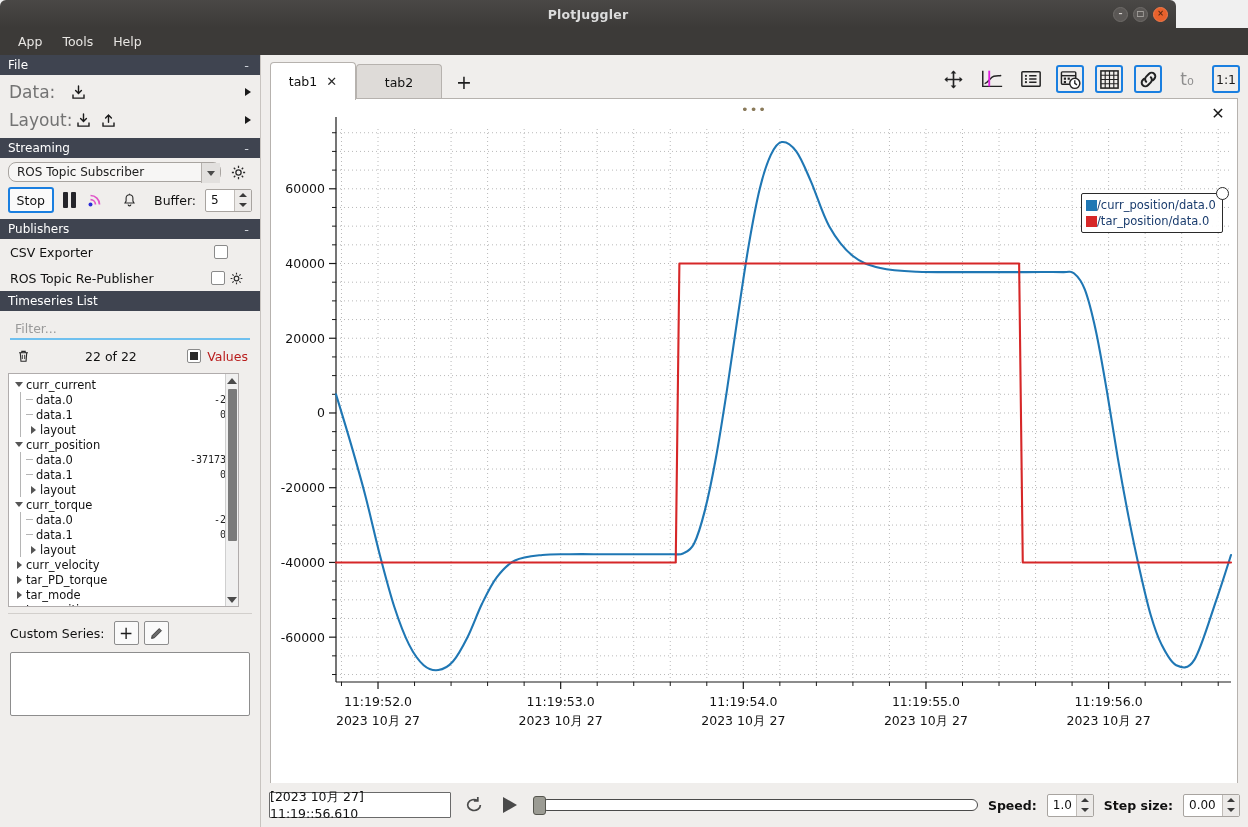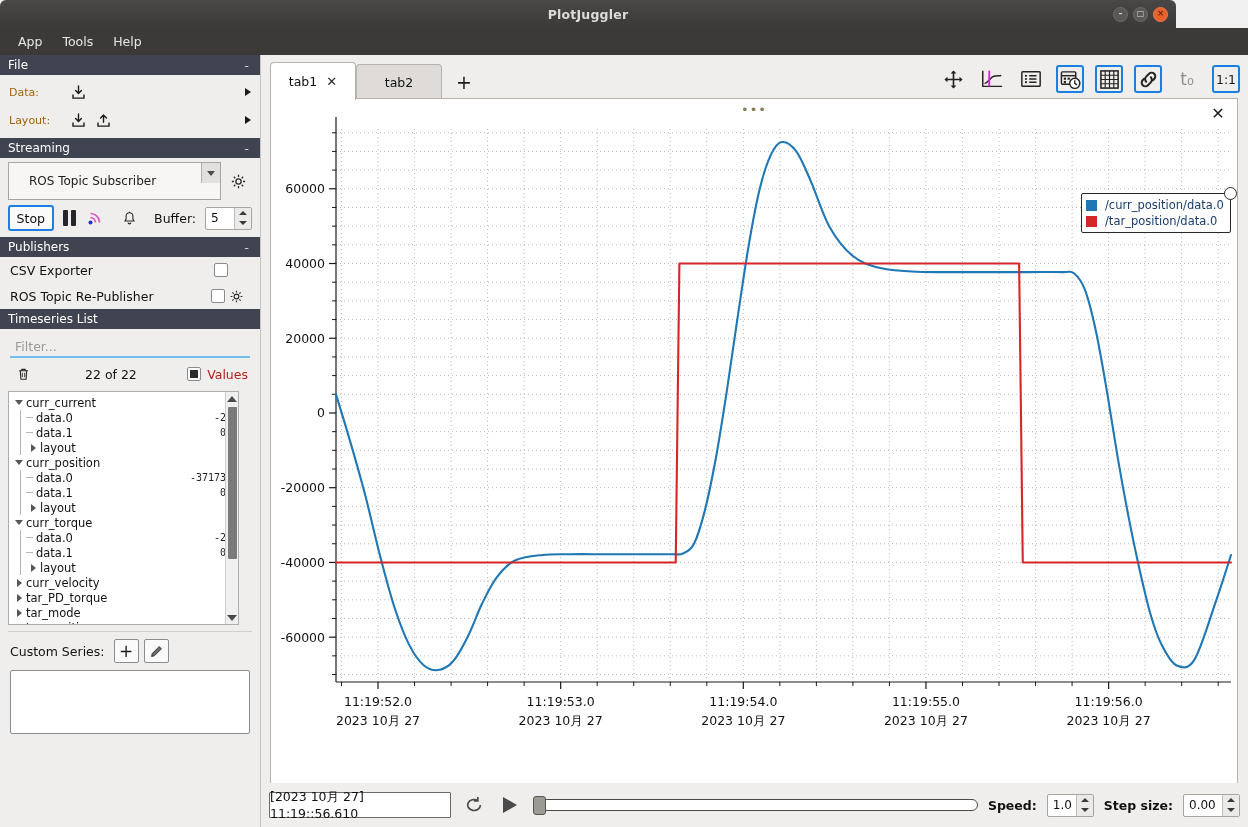--- a/index.html
+++ b/index.html
@@ -52,37 +52,37 @@
   }
   .section-header {
     height: 20px; background: #3f4450; color: #ffffff;
     font-size: 12px; display: flex; align-items: center;
     padding: 0 8px; justify-content: space-between;
   }
   .section-header .dash { font-size: 13px; color: #cdd1d8; padding-right: 3px; }
 
   .filebox { background: #f0eeec; padding: 3px 0 4px 0; }
   .file-row { display: flex; align-items: center; height: 28px; padding: 0 9px; }
-  .file-row .lbl { font-size: 11px; color: #a16207; min-width: 58px; }
+  .file-row .lbl { font-size: 17px; color: #737373; min-width: 58px; }
   .iconbtn {
     width: 22px; height: 20px; display: inline-flex;
     align-items: center; justify-content: center; margin-right: 3px;
   }
   .arrow-right {
     margin-left: auto; width: 0; height: 0;
     border-left: 6px solid #1a1a1a;
     border-top: 4.5px solid transparent; border-bottom: 4.5px solid transparent;
   }
 
   
   .combo-row { display: flex; align-items: center; padding: 4px 8px 2px 8px; gap: 6px; }
   .combo {
-    flex: 1; height: 38px; background: #f7f6f5; border: 1px solid #a8a4a0;
-    border-radius: 0; display: flex; align-items: center;
-    padding-left: 20px; font-size: 12px; color: #202020; position: relative;
+    flex: 1; height: 20px; background: #f7f6f5; border: 1px solid #a8a4a0;
+    border-radius: 8px; display: flex; align-items: center;
+    padding-left: 8px; font-size: 12px; color: #202020; position: relative;
   }
   .combo .cbtn {
     position: absolute; right: 0; top: 0; width: 19px; height: 20px;
     background: #e2e0de; border-left: 1px solid #b4b0ac;
     display: flex; align-items: center; justify-content: center;
   }
   .caret-dn { width: 0; height: 0; border-top: 5px solid #4a4a4a;
     border-left: 4.5px solid transparent; border-right: 4.5px solid transparent; }
 
   .stream-ctrl { display: flex; align-items: center; padding: 3px 8px 6px 8px; gap: 9px; }
@@ -210,21 +210,21 @@
     width: 18px; height: 18px; display: flex; align-items: center; justify-content: center;
   }
 
   .plotsvg { position: absolute; left: 0; top: 0; }
 
   .legend {
     position: absolute; left: 810px; top: 94px;
     border: 1px solid #2a2a2a; background: rgba(255,255,255,.92);
     padding: 3px 6px 3px 4px; border-radius: 2px;
   }
-  .legend-row { display: flex; align-items: center; gap: 8px; height: 16px; }
+  .legend-row { display: flex; align-items: center; gap: 0; height: 16px; }
   .legend-sw { width: 11px; height: 11px; display: inline-block; }
   .legend-txt { font-size: 11.5px; color: #1b3d6e; white-space: nowrap; }
   .legend-handle {
     position: absolute; right: -7px; top: -7px; width: 13px; height: 13px;
     border: 1px solid #2a2a2a; border-radius: 50%; background: #fff;
   }
 
   
   .playbar {
     position: absolute; left: 0; bottom: 0; width: 987px; height: 44px;

